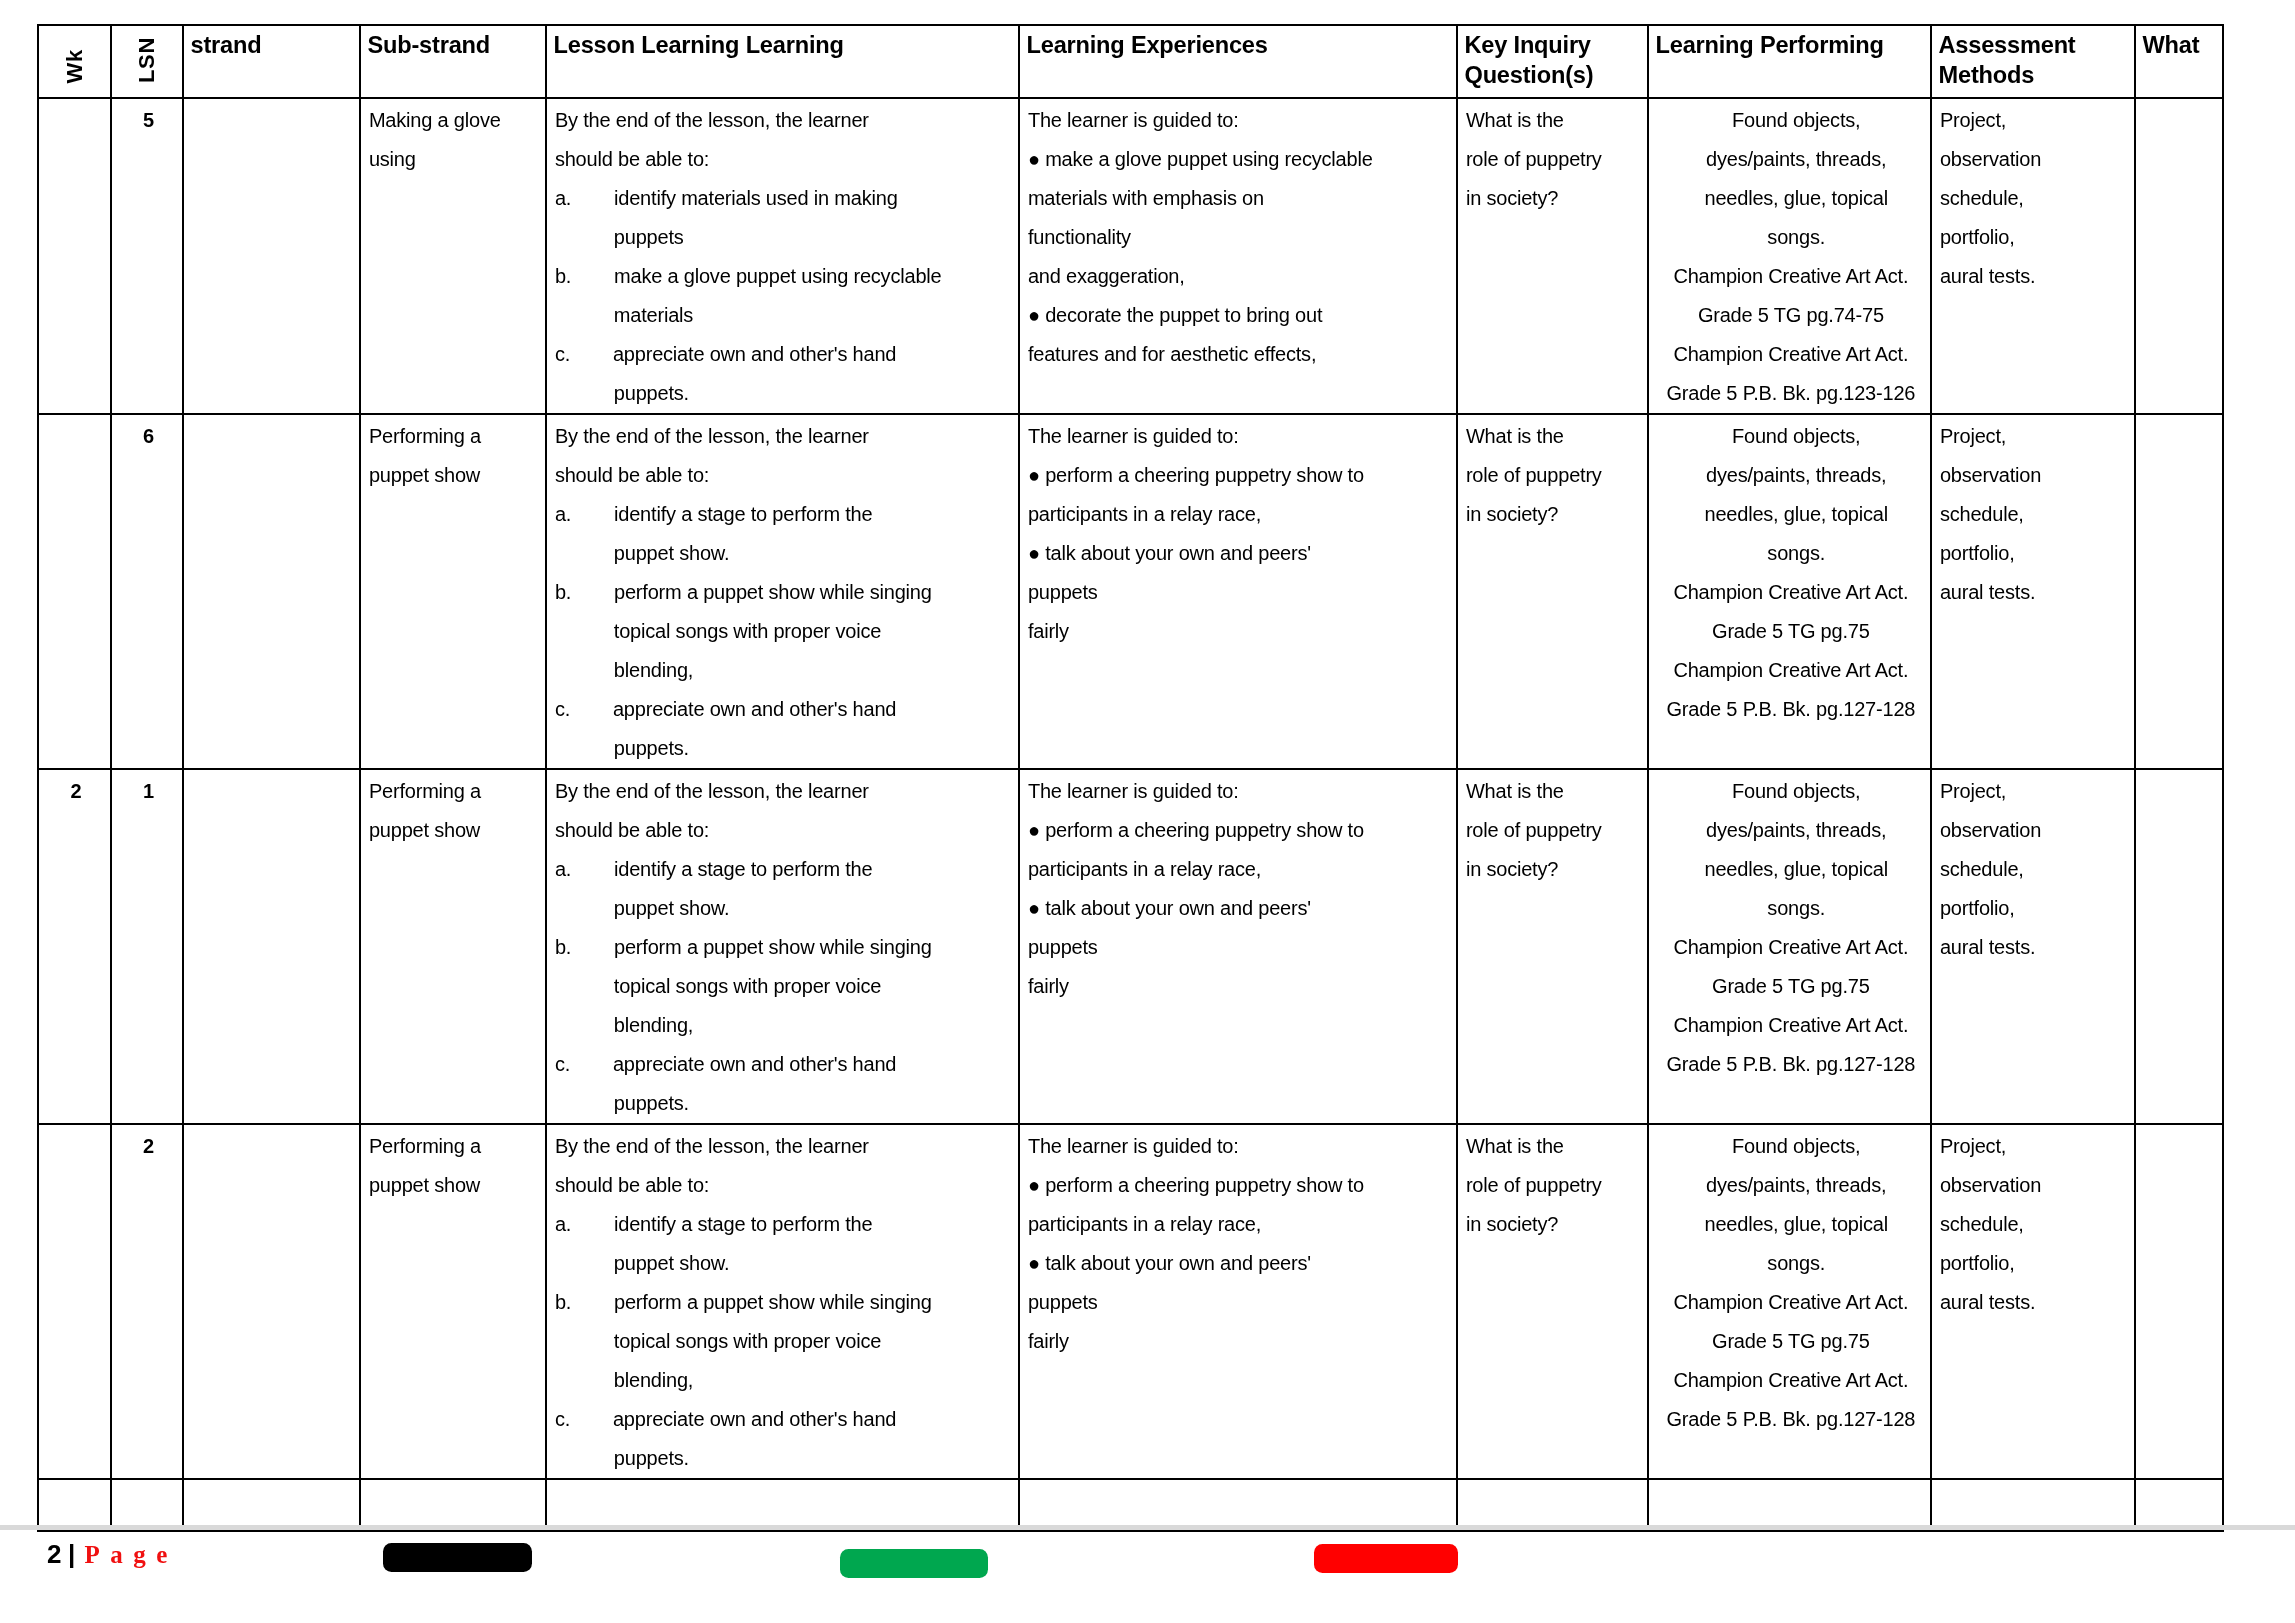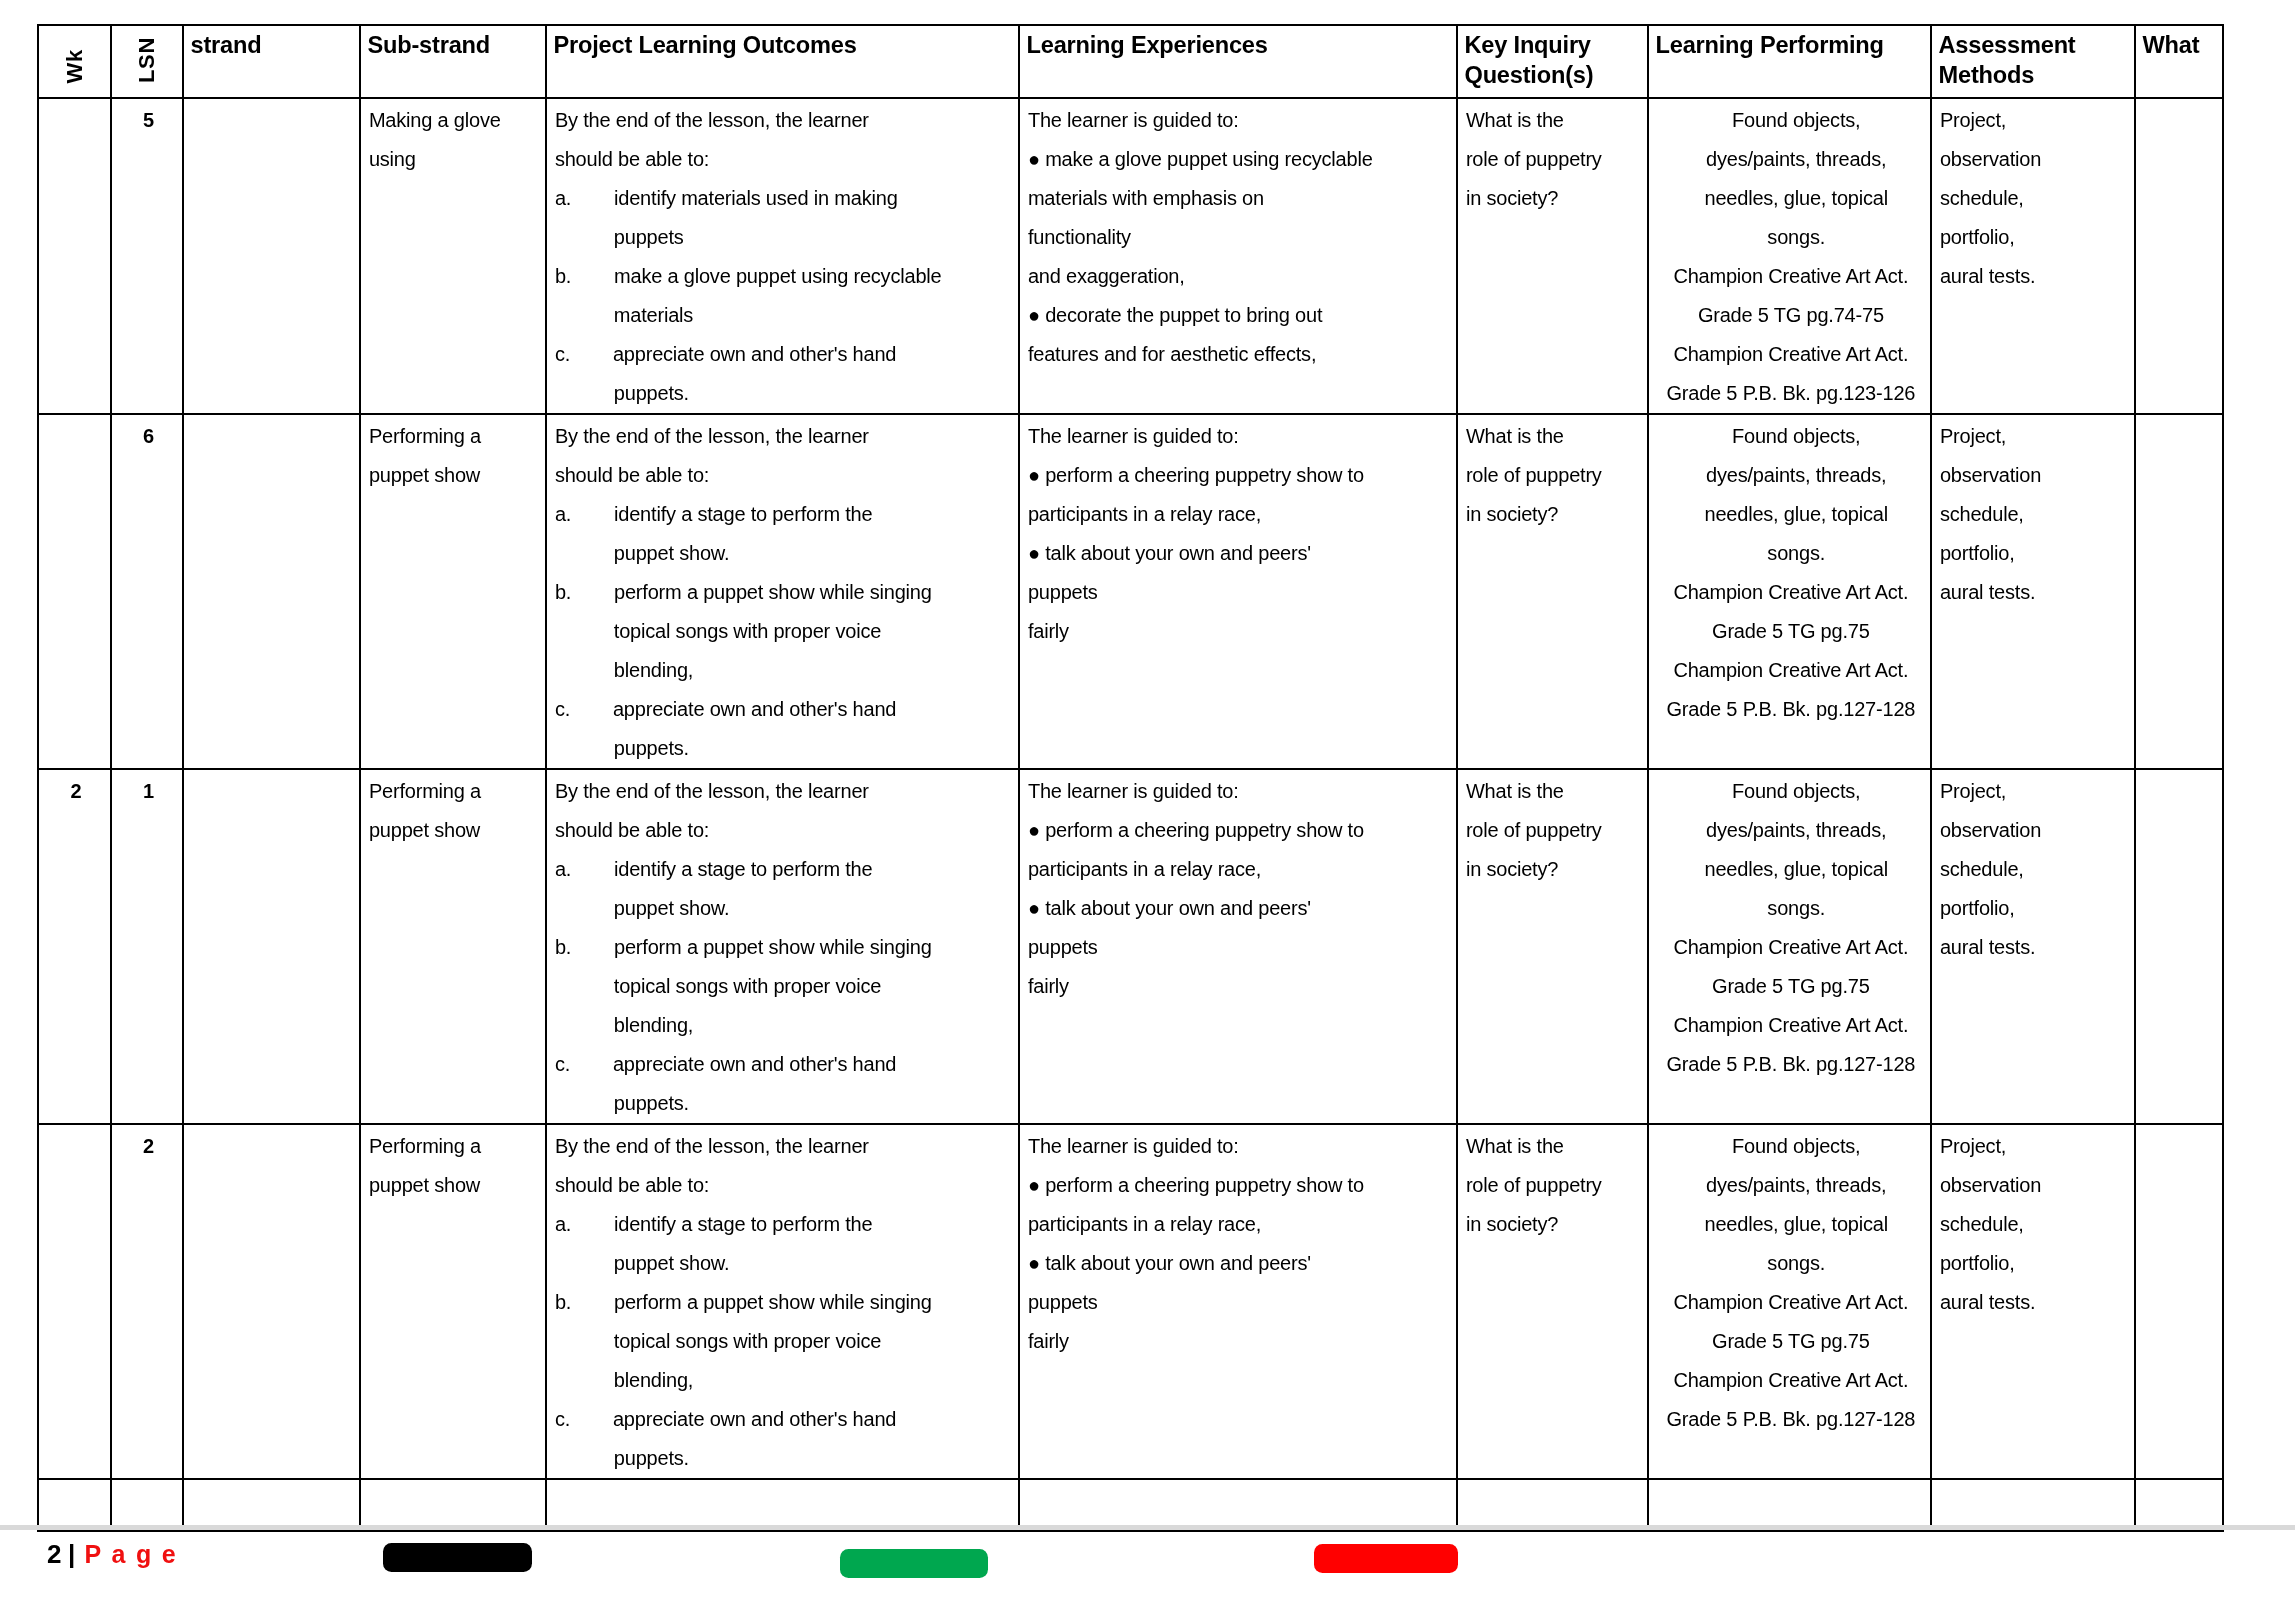--- a/index.html
+++ b/index.html
@@ -134,21 +134,21 @@
         <col style="width:283px">
         <col style="width:204px">
       <col style="width:88px">
     </colgroup>
     <thead>
       <tr>
         <th class="rot"><span class="vtext">Wk</span></th>
         <th class="rot"><span class="vtext">LSN</span></th>
         <th>strand</th>
         <th>Sub-strand</th>
-        <th>Project Learning Outcomes</th>
+        <th>Lesson Learning Learning</th>
         <th>Learning Experiences</th>
         <th>Key Inquiry
 Question(s)</th>
         <th>Learning Performing</th>
         <th>Assessment
 Methods</th>
         <th>What</th>
       </tr>
     </thead>
     <tbody>
@@ -319,21 +319,21 @@
           <td class="cell cell-resources"></td>
           <td class="cell cell-assessment"></td>
           <td class="cell cell-refl"></td>
         </tr>
       </tbody>
   </table>
 
   <div class="page-shadow" style="background-color: rgb(217, 217, 217);"></div>
 
   <div class="footer">
-    <span class="pgnum">2</span><span class="pipe">|</span><span class="pglabel" style="color: rgb(240, 16, 16);">Page</span>
+    <span class="pgnum">2</span><span class="pipe">|</span><span class="pglabel" style="color: rgb(240, 16, 16); font-family: Liberation Serif, serif;">Page</span>
   </div>
 
   <div class="redaction r-black" style="background-color: rgb(0, 0, 0);"></div>
   <div class="redaction r-green" style="background-color: rgb(0, 167, 79);"></div>
   <div class="redaction r-red" style="background-color: rgb(255, 0, 0);"></div>
 
 </div>
 
 
 </body></html>

